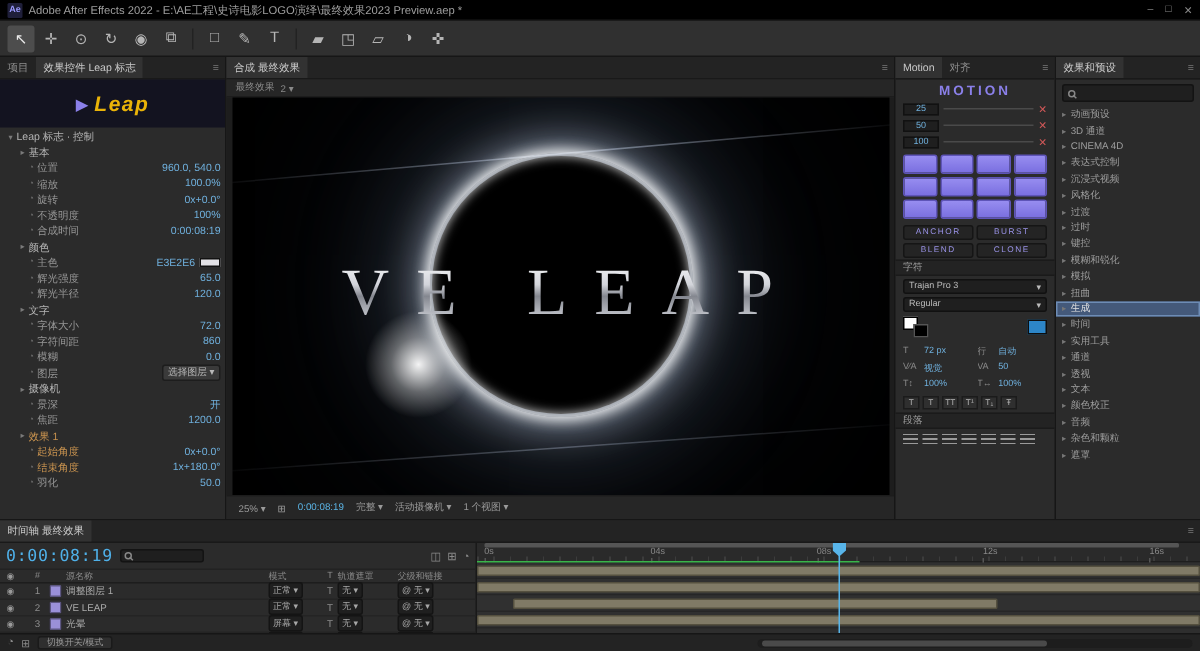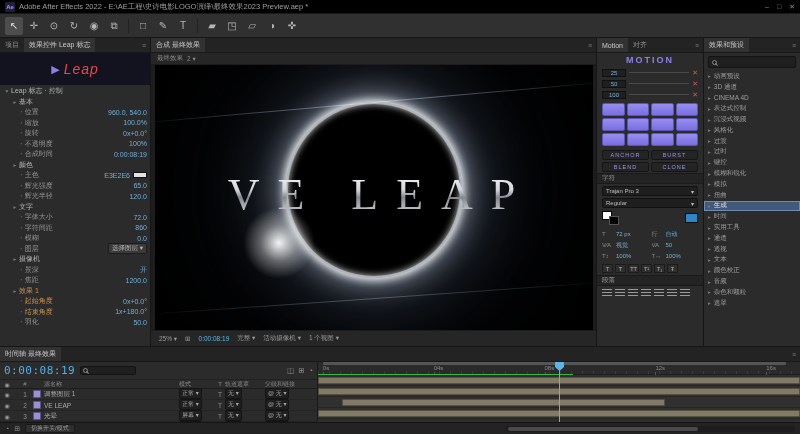--- a/index.html
+++ b/index.html
@@ -28,21 +28,21 @@
   .rp2 { width:96px; flex:none; }
 
   .tabstrip { height:15px; background:#232323; display:flex; align-items:stretch; font-size:7px; color:#8f8f8f; border-bottom:1px solid #191919; flex:none; }
   .tab { display:flex; align-items:center; padding:0 5px; white-space:nowrap; overflow:hidden; }
   .tab.active { background:#323232; color:#cacaca; }
   .panel-menu { margin-left:auto; padding:0 4px; display:flex; align-items:center; color:#777; }
 
   
   .ec-logo { height:32px; background:#131320; display:flex; align-items:center; justify-content:center; gap:4px; flex:none; }
   .ec-logo .play { color:#8b80ea; font-size:11px; }
-  .ec-logo .word { color:#ef4444; font-size:14px; font-weight:normal; font-style:italic; letter-spacing:1px; }
+  .ec-logo .word { color:#eab308; font-size:14px; font-weight:bold; font-style:italic; letter-spacing:1px; }
   .ec-rows { flex:1; overflow:hidden; padding-top:1px; }
   .ec-row { height:10.5px; display:flex; align-items:center; font-size:7px; color:#969696; padding-right:3px; white-space:nowrap; }
   .ec-row .tw { width:8px; text-align:center; color:#7a7a7a; font-size:5.5px; flex:none; }
   .ec-row .sw { color:#6b6b6b; font-size:6px; margin-right:2px; flex:none; }
   .ec-row .lbl { overflow:hidden; text-overflow:ellipsis; }
   .ec-row .lbl.group { color:#b5b5b5; }
   .ec-row .lbl.warm { color:#c9934f; }
   .ec-row .val { margin-left:auto; color:#6fb0dd; padding-left:4px; }
   .ec-row .swatch { margin-left:auto; width:14px; height:6px; border:1px solid #111; flex:none; }
   .ec-row .dd { margin-left:auto; background:#3a3a3a; border:1px solid #1d1d1d; border-radius:2px; padding:0 3px; color:#b8b8b8; font-size:6.5px; }

